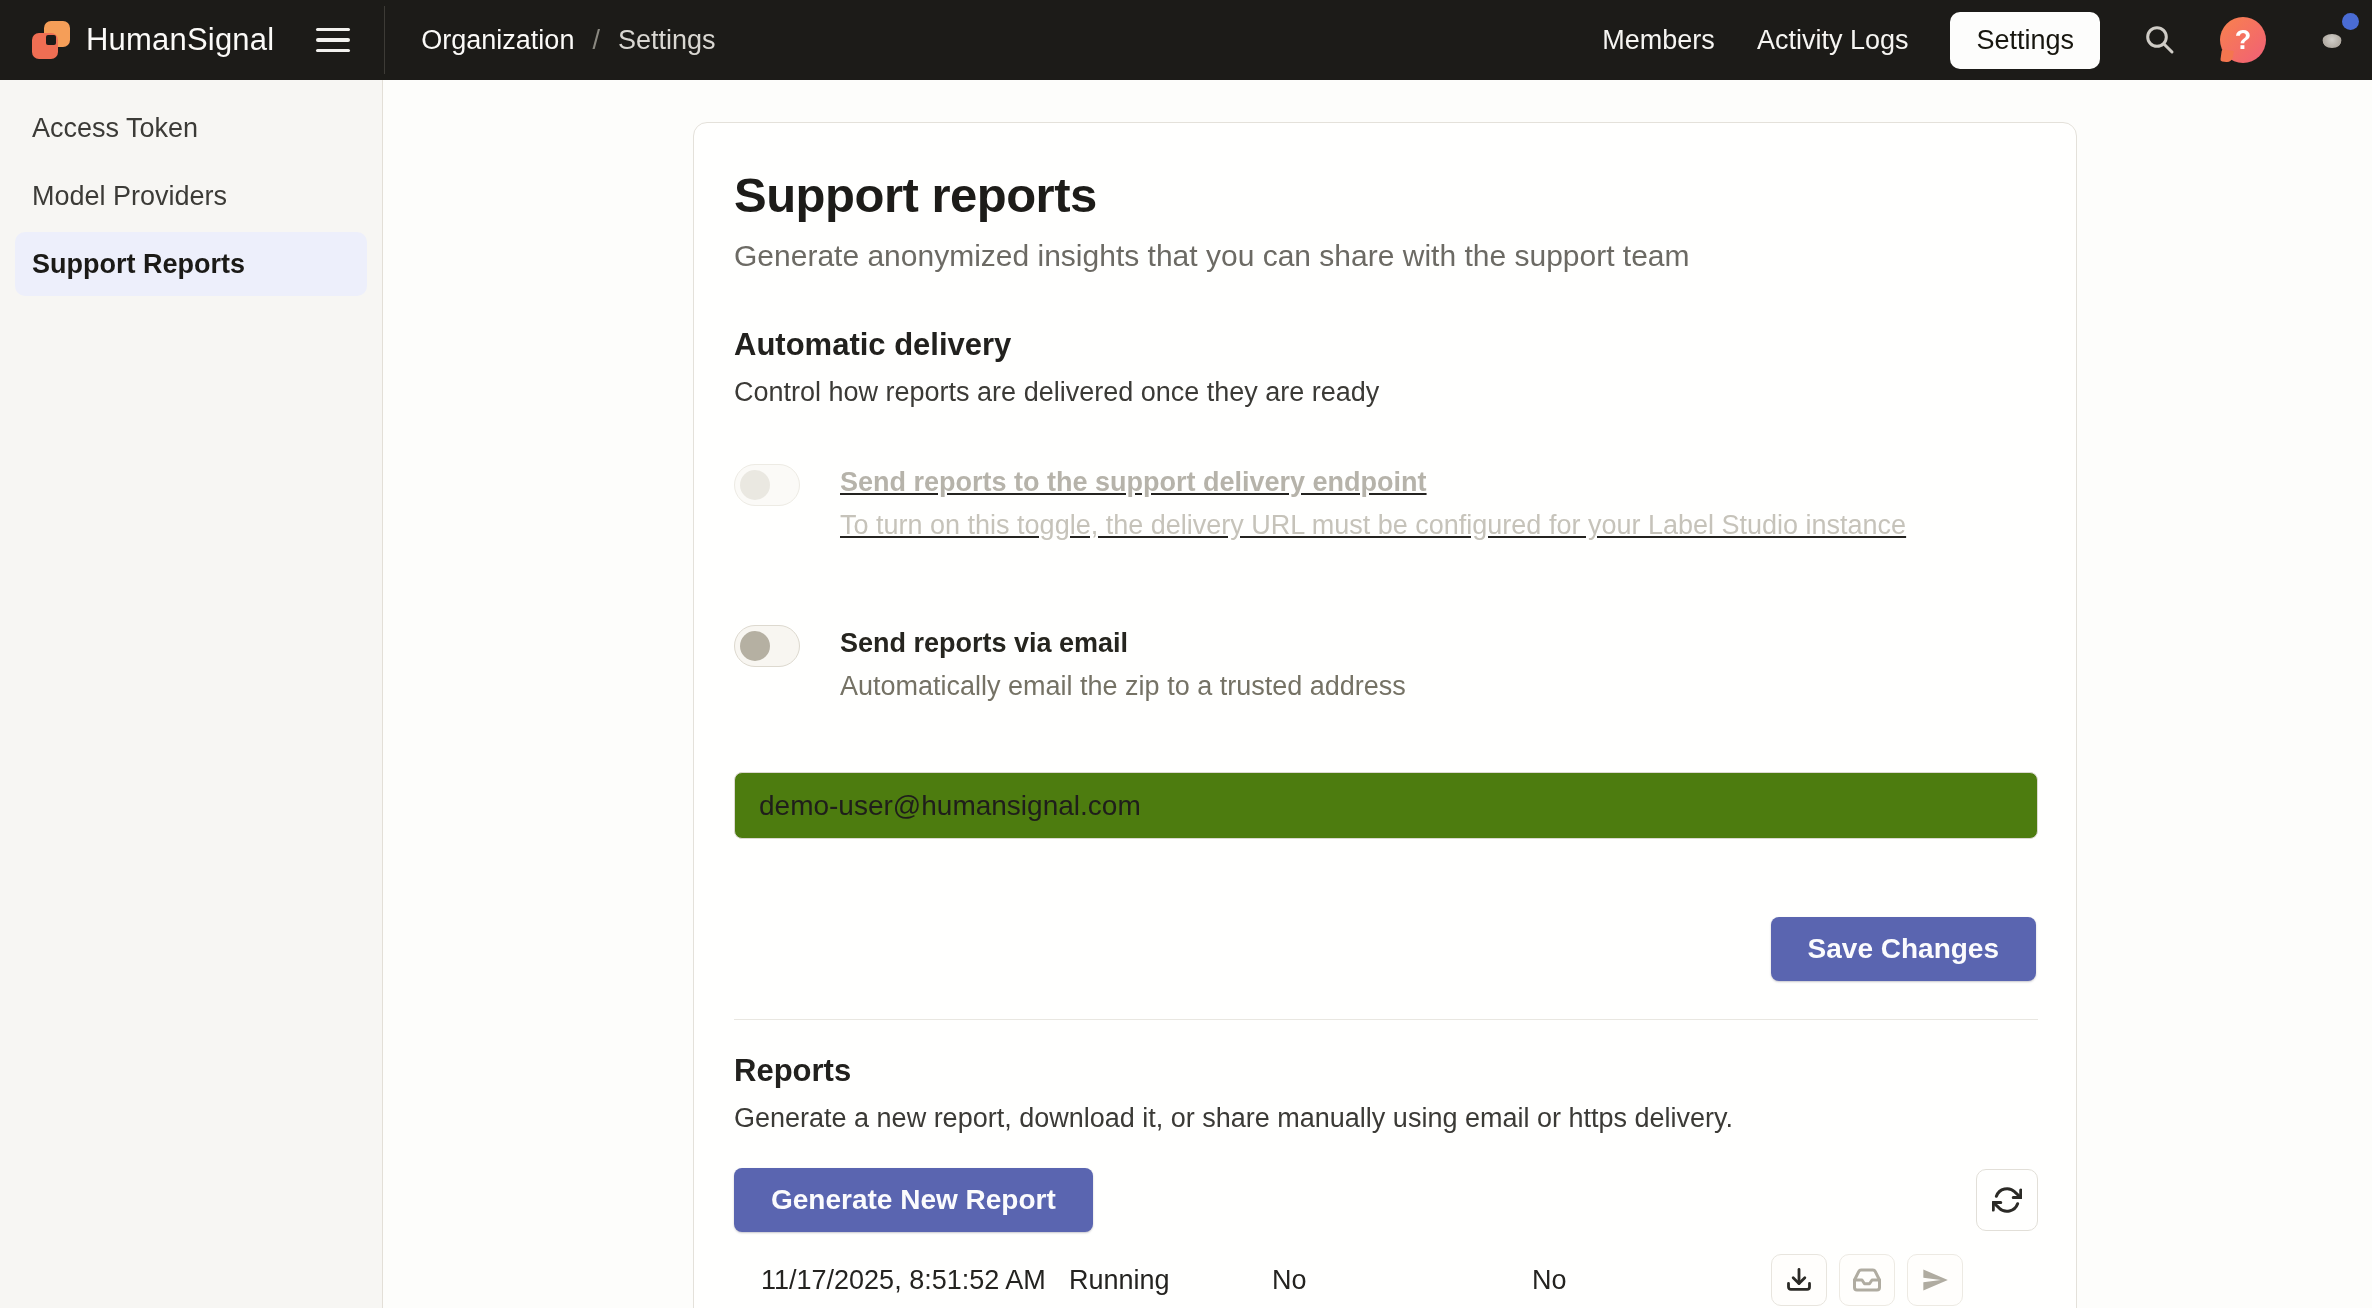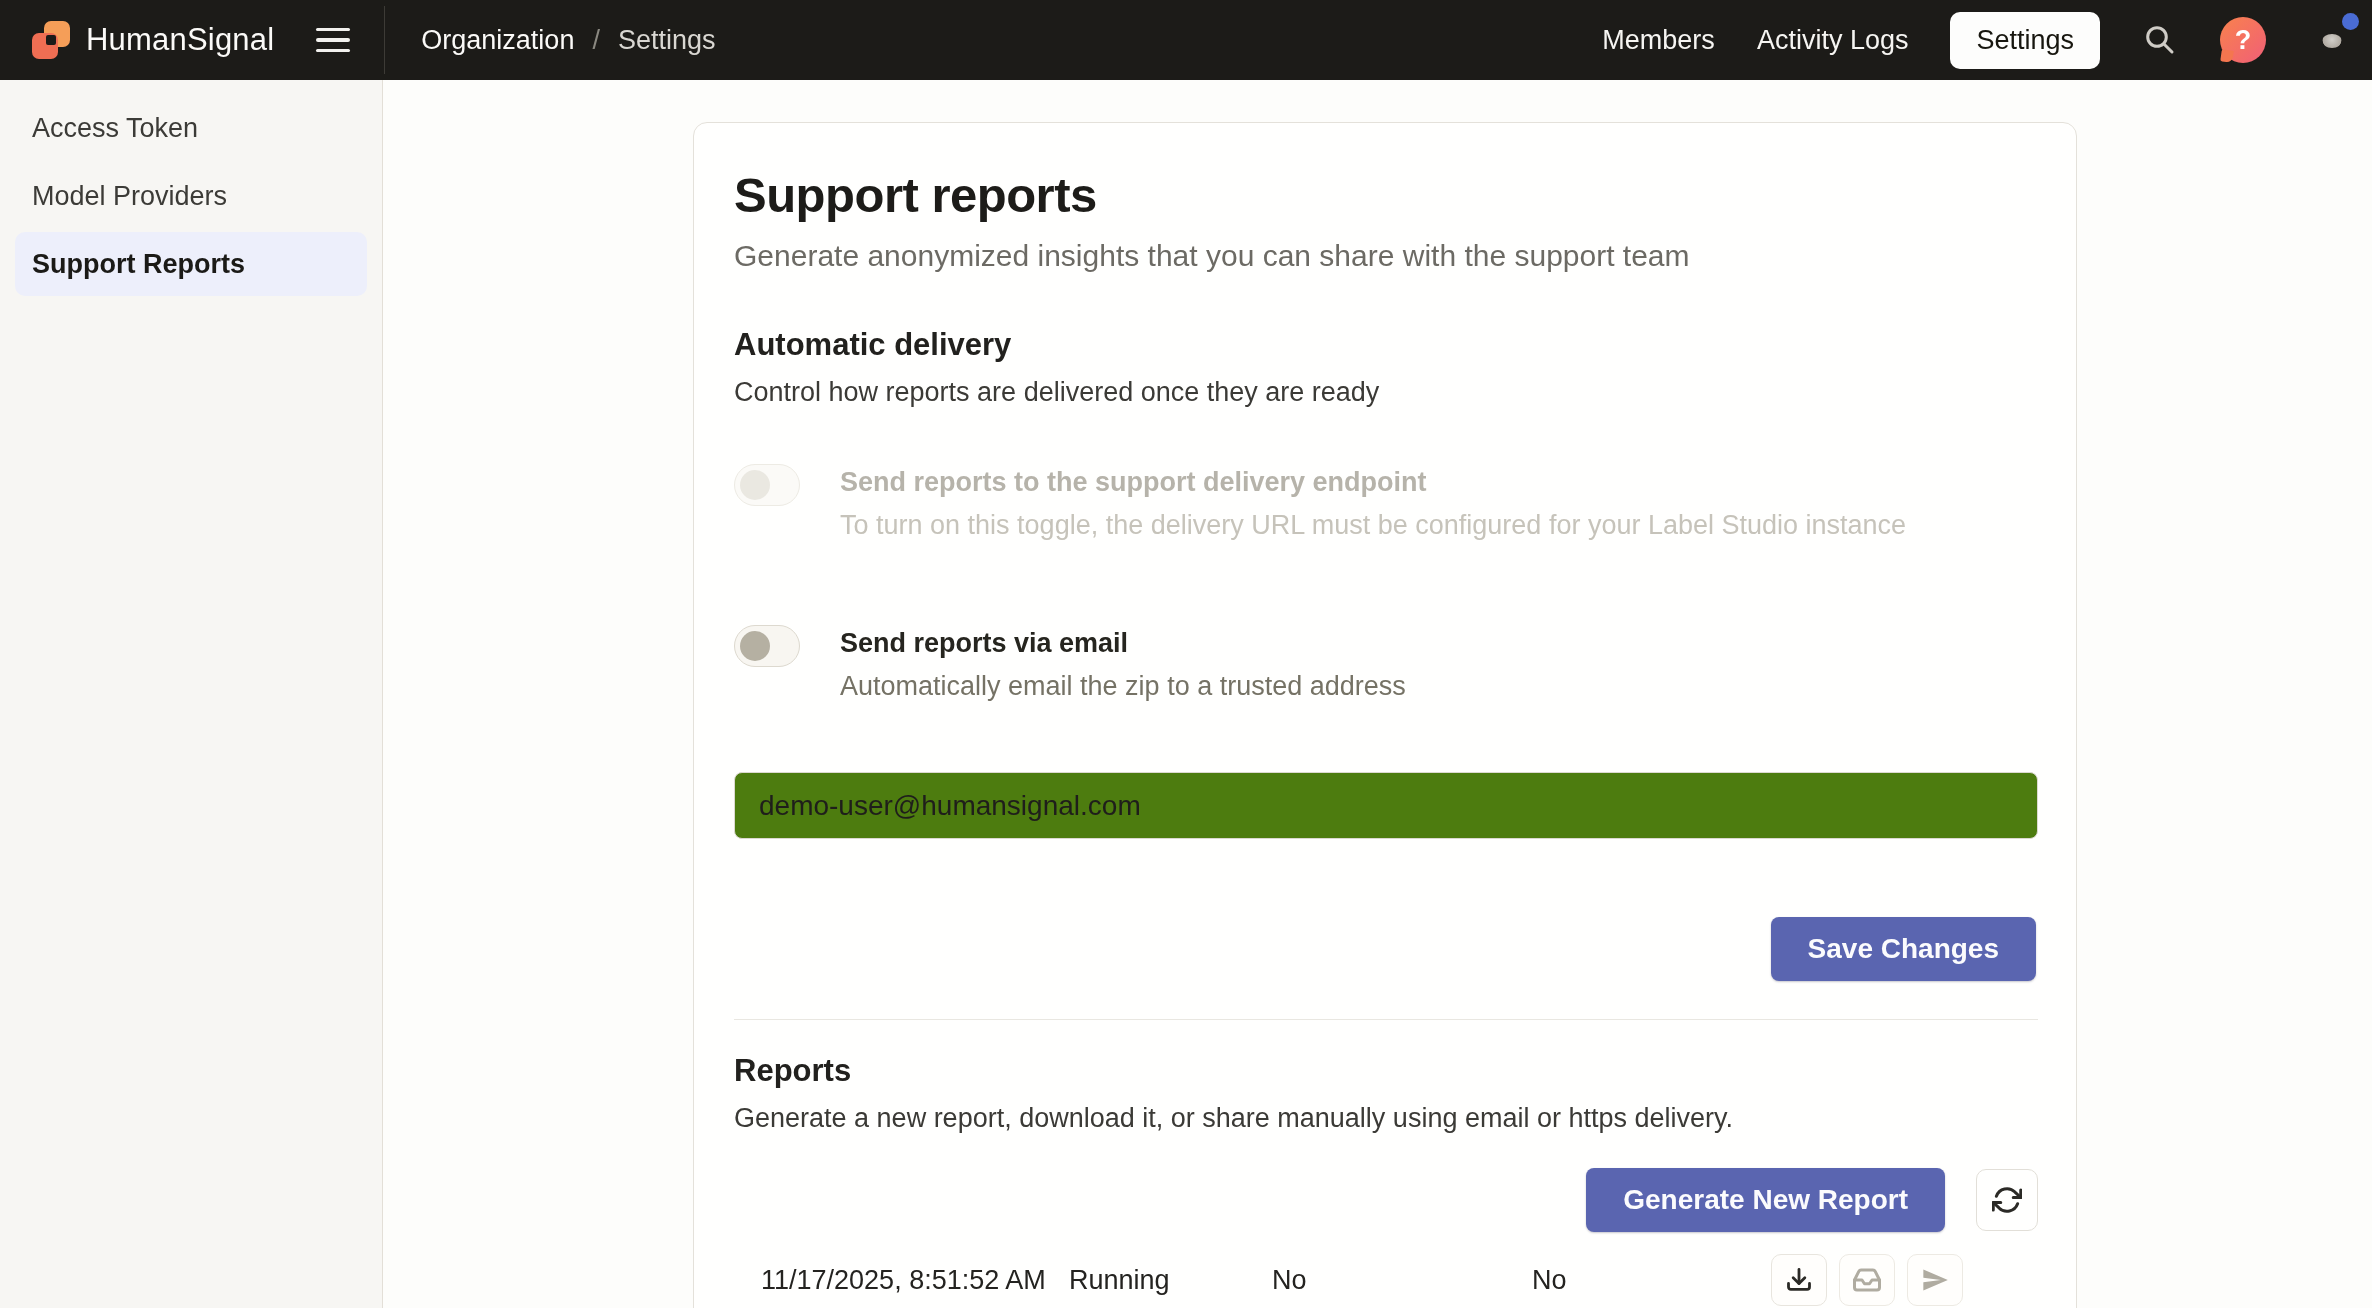--- a/index.html
+++ b/index.html
@@ -81,21 +81,21 @@
   }
 
   .page-title { margin-top:44px; font-size:49px; font-weight:700; color:#1d1c19; letter-spacing:-.5px; }
   .page-subtitle { margin-top:16px; font-size:30px; color:#6c6a64; }
 
   .section-heading { font-size:31px; font-weight:700; color:#22211e; }
   .section-desc { margin-top:14px; font-size:27px; color:#3b3a36; }
   .auto-delivery { margin-top:54px; }
 
   .toggle-row { display:flex; align-items:flex-start; }
-  .toggle-row.first { margin-top:56px; }
+  .toggle-row.first { margin-top:56px;text-decoration:underline; }
   .toggle-row.second { margin-top:84px; }
   .toggle {
     width:66px; height:42px; border-radius:21px; flex:0 0 auto; position:relative;
     background:#f8f6f1; border:1.5px solid #ddd9cf; cursor:pointer;
   }
   .toggle .knob {
     position:absolute; left:5px; top:4.5px; width:30px; height:30px; border-radius:50%;
     background:#b5b0a2;
   }
   .toggle.disabled { background:#fbfaf7; border-color:#edebe4; cursor:default; }
@@ -116,21 +116,21 @@
   .btn-primary {
     background:#5a65b0; color:#fbfbfd; border:none; border-radius:8px;
     font-size:28px; font-weight:700; font-family:"Liberation Sans", sans-serif;
     height:64px; padding:0 37px; cursor:pointer;
     box-shadow:0 1px 2px rgba(30,30,60,.25);
   }
 
   .section-divider { margin-top:38px; border:none; border-top:1px solid #e9e7e1; width:1304px; }
 
   .reports { margin-top:33px; }
-  .reports-actions { margin-top:34px; display:flex; justify-content:flex-end; align-items:center; gap:31px; width:1304px; }
+  .reports-actions { margin-top:34px; display:flex; justify-content:space-between; align-items:center; gap:31px; width:1304px; }
   .icon-btn {
     width:62px; height:62px; border:1px solid #e2dfd8; border-radius:10px; background:#fffffe;
     display:flex; align-items:center; justify-content:center; cursor:pointer; color:#2b2a26;
   }
 
   
   .table { margin-top:20px; width:1304px; }
   .t-head {
     display:grid; grid-template-columns:308px 203px 260px 239px 1fr;
     padding:0 0 0 27px; height:44px; align-items:center;

